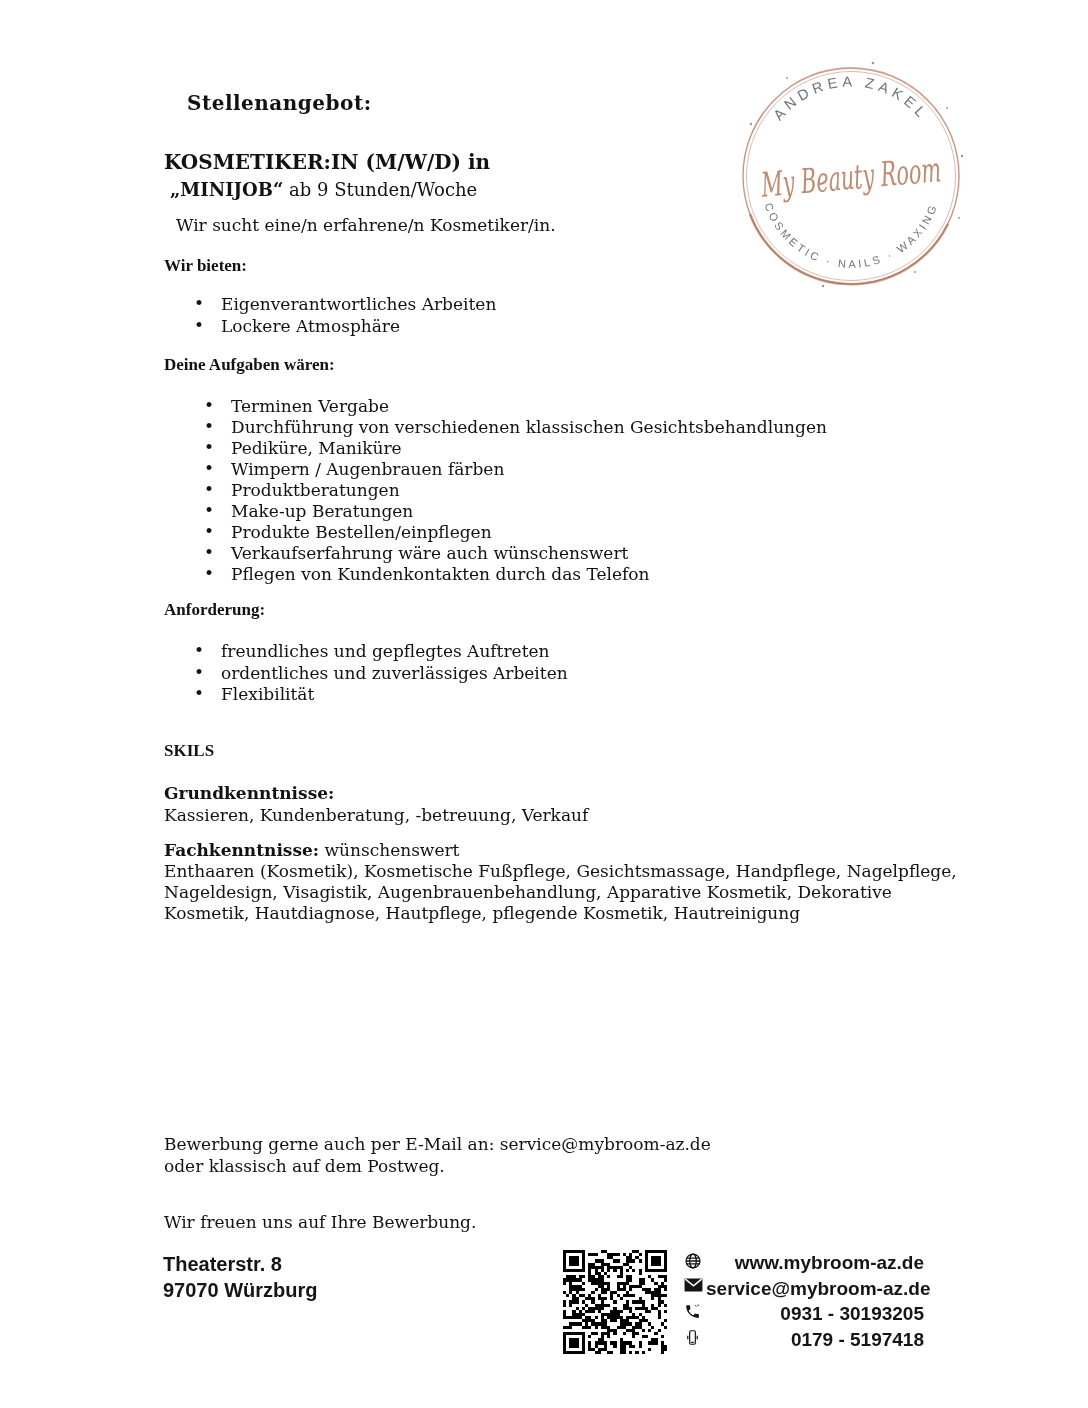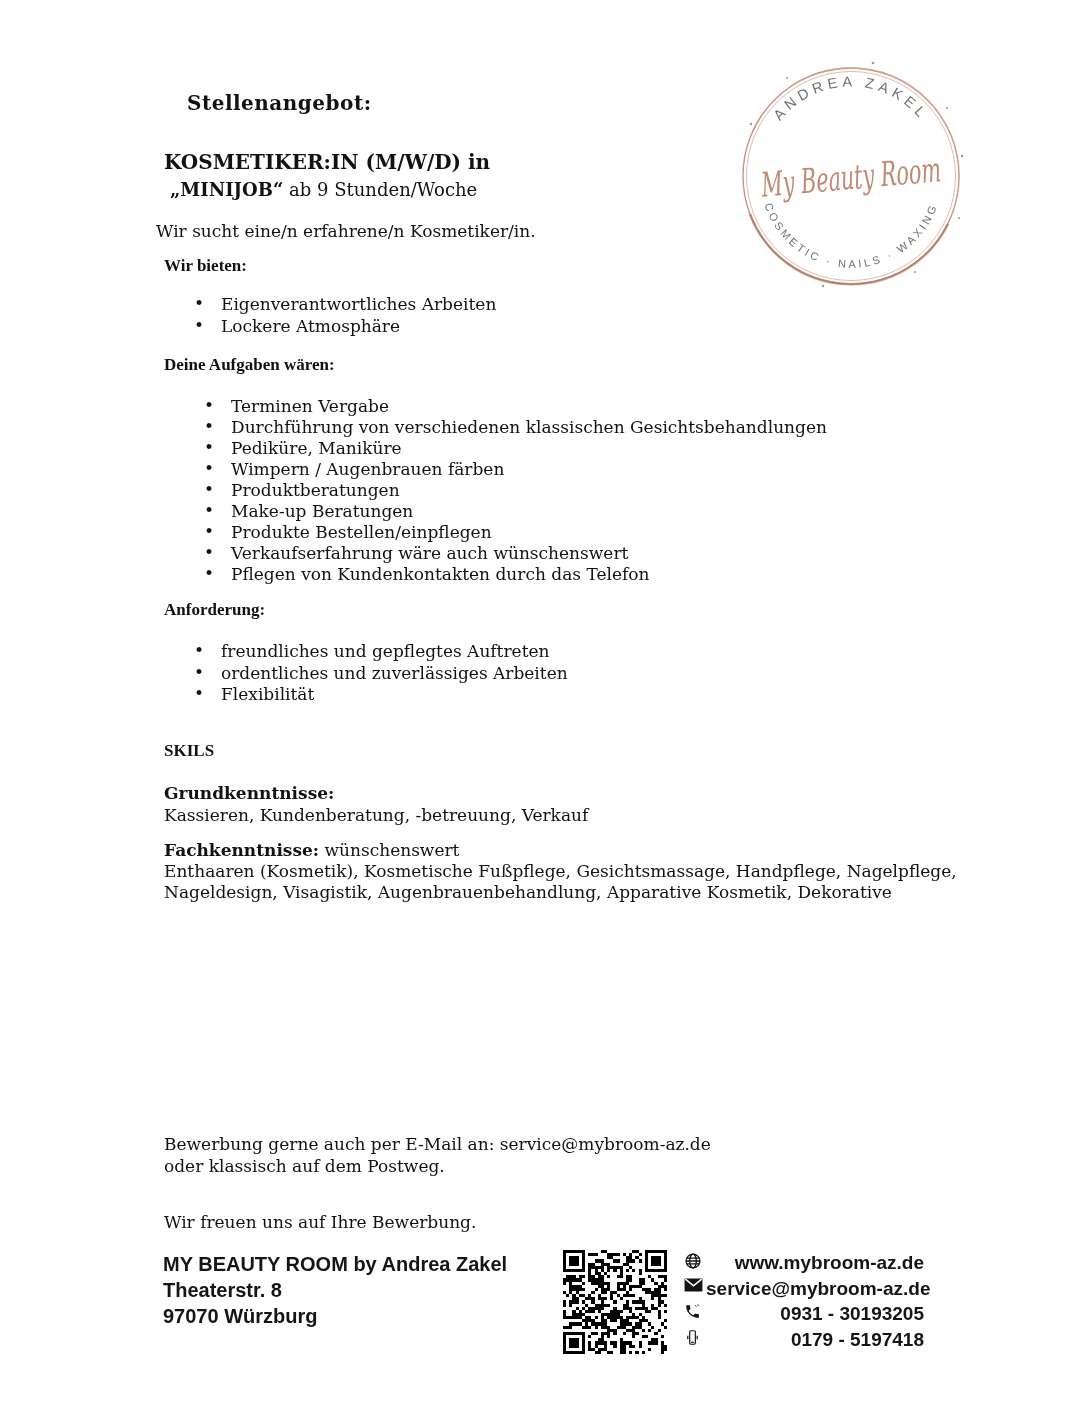--- a/index.html
+++ b/index.html
@@ -20,21 +20,21 @@
     left:164px;top:150px;
     font-size:20px;font-weight:700;
   }
   .minijob-line{
     left:156px;top:179px;
     font-size:18px;
     margin-left:14px;
   }
   .minijob-line b{font-weight:700;}
   .body-text{font-size:17px;line-height:22px;}
-  .intro{left:156px;top:214px;margin-top:6px;}
+  .intro{left:176px;top:214px;}
   .sec-heading{
     font-size:17px;font-weight:700;font-family:Liberation Serif, serif;
   }
   .h-offers{left:164px;top:256px;}
   .h-tasks{left:164px;top:355px;}
   .h-req{left:164px;top:600px;}
   .h-skills{left:164px;top:741px;}
   ul.blist{
     list-style:none;margin:0;padding:0;
     font-size:17px;
@@ -144,30 +144,30 @@
 
   <div class="abs sec-heading h-skills">SKILS</div>
   <div class="abs skills-basic-label">Grundkenntnisse:</div>
   <div class="abs body-text skills-basic-text">Kassieren, Kundenberatung, -betreuung, Verkauf</div>
   <div class="abs skills-expert-line">
     <b>Fachkenntnisse:</b><span> wünschenswert</span>
   </div>
   <div class="abs body-text skills-expert-par">
     <div>Enthaaren (Kosmetik), Kosmetische Fußpflege, Gesichtsmassage, Handpflege, Nagelpflege,</div>
     <div>Nageldesign, Visagistik, Augenbrauenbehandlung, Apparative Kosmetik, Dekorative</div>
+    <div>Kosmetik, Hautdiagnose, Hautpflege, pflegende Kosmetik, Hautreinigung</div>
   </div>
 
   <div class="abs body-text closing-par">
     <div>Bewerbung gerne auch per E-Mail an: service@mybroom-az.de</div>
     <div>oder klassisch auf dem Postweg.</div>
   </div>
   <div class="abs body-text closing-thanks">Wir freuen uns auf Ihre Bewerbung.</div>
 
   <div class="abs footer-left">
-    <div>MY BEAUTY ROOM by Andrea Zakel</div>
     <div>Theaterstr. 8</div>
     <div>97070 Würzburg</div>
   </div>
 
   <div class="abs qr" id="qr"><svg viewBox="0 0 33 33" width="104" height="104" shape-rendering="crispEdges" fill="#000">
         <rect x="0" y="0" width="1" height="1"></rect>
         <rect x="1" y="0" width="1" height="1"></rect>
         <rect x="2" y="0" width="1" height="1"></rect>
         <rect x="3" y="0" width="1" height="1"></rect>
         <rect x="4" y="0" width="1" height="1"></rect>

